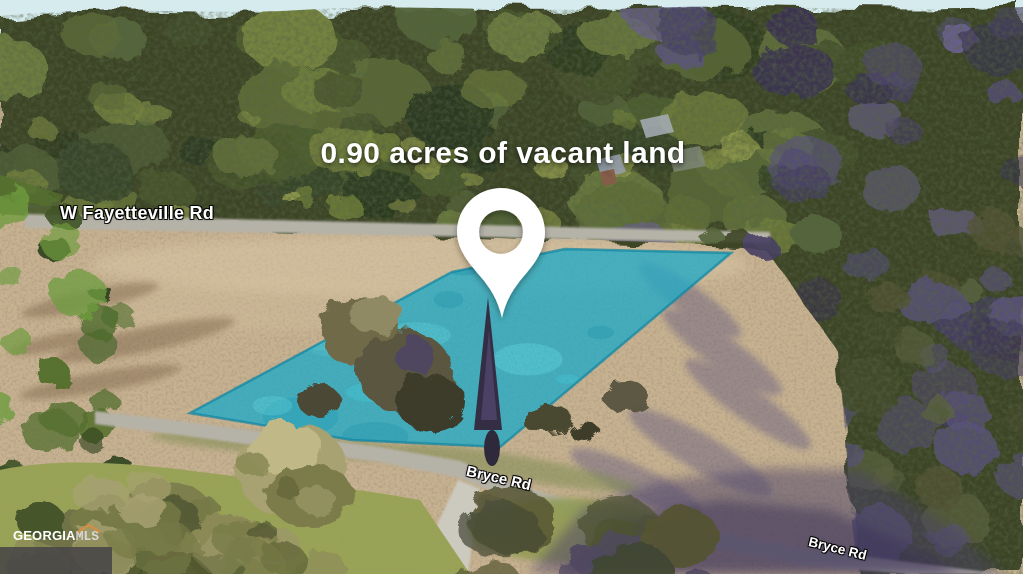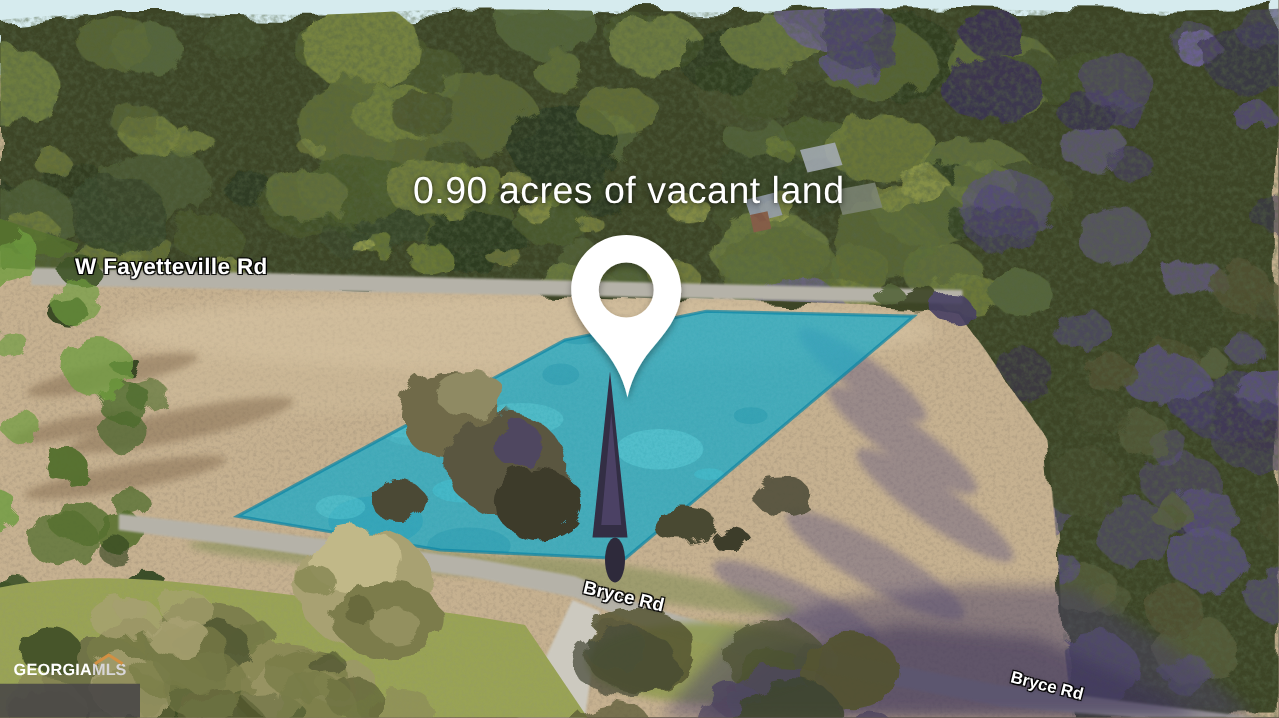--- a/index.html
+++ b/index.html
@@ -1,33 +1,33 @@
 <!DOCTYPE html>
 <html><head>
 <meta charset="utf-8">
 <style>
   html,body{margin:0;padding:0;background:#222;}
   .stage{position:relative;width:1023px;height:574px;overflow:hidden;
          font-family:"Liberation Sans",sans-serif;background:#c6b190;}
   .stage svg.scene{position:absolute;left:0;top:0;}
   .title{position:absolute;left:503px;top:136px;transform:translateX(-50%);
-         font-size:30px;font-weight:normal;color:#fff;white-space:nowrap;letter-spacing:.4px;
+         font-size:30px;font-weight:bold;color:#fff;white-space:nowrap;letter-spacing:.4px;
          text-shadow:0 2px 5px rgba(0,0,0,.55),0 0 2px rgba(0,0,0,.35);z-index:5;}
   .road-label{position:absolute;color:#fff;font-weight:bold;white-space:nowrap;z-index:5;
          text-shadow:-1px -1px 0 rgba(0,0,0,.85),1px -1px 0 rgba(0,0,0,.85),
                      -1px 1px 0 rgba(0,0,0,.85),1px 1px 0 rgba(0,0,0,.85),0 0 3px rgba(0,0,0,.55);}
   #rl1{left:60px;top:203px;font-size:18px;letter-spacing:.3px;}
   #rl2{left:466px;top:469px;font-size:15px;transform:rotate(13deg);}
   #rl3{left:808px;top:541px;font-size:13.5px;transform:rotate(14deg);}
   .logo{position:absolute;left:0;top:547px;width:112px;height:27px;z-index:6;
         background:rgba(72,70,71,.88);display:flex;flex-direction:column;
         align-items:center;justify-content:center;gap:44px;}
   .logo-row{display:flex;align-items:baseline;line-height:13px;}
   .logo-georgia{color:#fff;font-size:13px;font-weight:bold;letter-spacing:.2px;}
-  .logo-mls{color:#d8d6d8;font-size:13px;font-weight:bold;position:relative;}
+  .logo-mls{color:#d8d6d8;font-size:13px;font-weight:bold;position:relative;font-family:Liberation Mono, monospace;}
   .logo-mls .roof{position:absolute;left:0;top:-7px;}
   .logo-tagline{color:#cf8f3f;font-size:4.5px;letter-spacing:.95px;margin-top:1px;line-height:5px;}
 </style>
 </head>
 <body>
 
 <div class="stage">
 
 <svg class="scene" width="1023" height="574" viewBox="0 0 1023 574">
   <defs>

